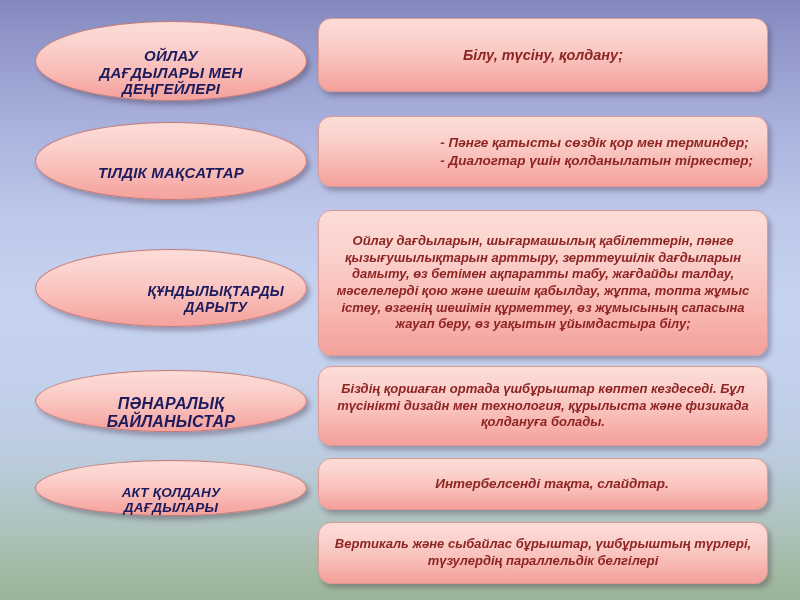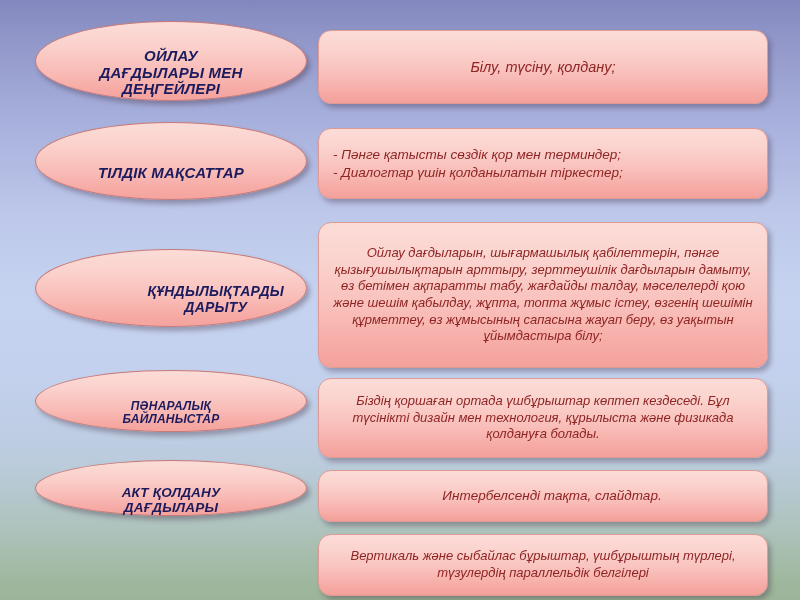--- a/index.html
+++ b/index.html
@@ -58,21 +58,21 @@
   }
   .ellipse .etext {
     display: block;
     white-space: pre-line;
     margin-top: 24px;
   }
 
   .e1 { top: 21px;  width: 272px; height: 80px;  font-size: 15px; }
   .e2 { top: 122px; width: 272px; height: 78px;  font-size: 15px; }
   .e3 { top: 249px; width: 272px; height: 78px;  font-size: 14px; justify-content: flex-end; }
-  .e4 { top: 370px; width: 272px; height: 62px;  font-size: 12px; }
+  .e4 { top: 370px; width: 272px; height: 62px;  font-size: 16px; }
   .e5 { top: 460px; width: 272px; height: 56px;  font-size: 13.5px; }
   .e6 { top: 529px; width: 272px; height: 50px;  font-size: 14px; }
 
   
   .box {
     position: absolute;
     left: 318px;
     width: 450px;
     box-sizing: border-box;
     display: flex;
@@ -81,34 +81,33 @@
     border-radius: 13px;
     border: 1px solid #e09a95;
     background: linear-gradient(to bottom,
         #fcdcd7 0%,
         #fbd3ce 26%,
         #f9c0bb 58%,
         #f6aaa5 86%,
         #f4a09a 100%);
     box-shadow: 3px 4px 5px rgba(60, 40, 60, 0.33);
     color: #8e2524;
-    font-weight: normal;
+    font-weight: bold;
     font-style: italic;
     text-align: center;
     padding: 6px 14px;
     line-height: 1.28;
-    margin-top: 12px;
   }
   .box .btext {
     display: block;
     white-space: pre-line;
   }
 
   .b1 { top: 18px;  height: 74px;  font-size: 14.5px; }
-  .b2 { top: 116px; height: 71px;  font-size: 13.5px; text-align: left; justify-content: flex-start; }
+  .b2 { top: 116px; height: 71px;  font-size: 13.5px; text-align: left; justify-content: flex-end; }
   .b3 { top: 210px; height: 146px; font-size: 13px; }
   .b4 { top: 366px; height: 80px;  font-size: 13px; }
   .b5 { top: 458px; height: 52px;  font-size: 13.5px; padding-left: 32px; }
   .b6 { top: 522px; height: 62px;  font-size: 13px; }
 </style>
 </head>
 <body>
 
 <div id="slide">
 

